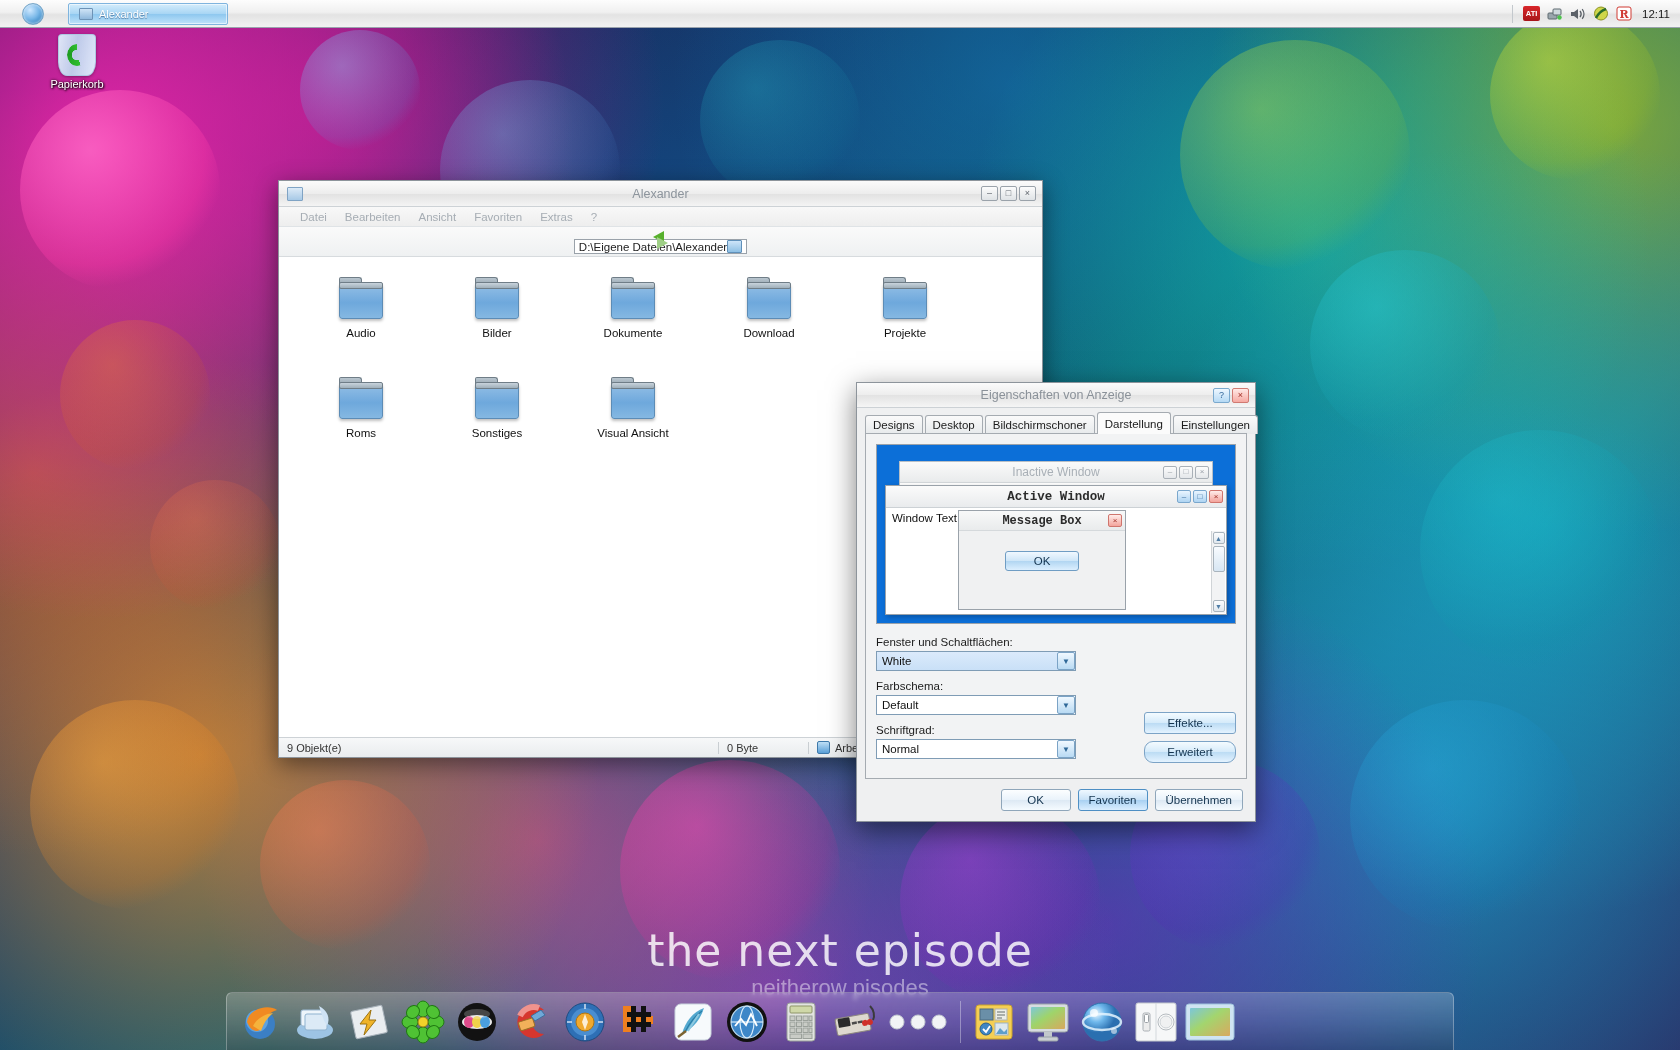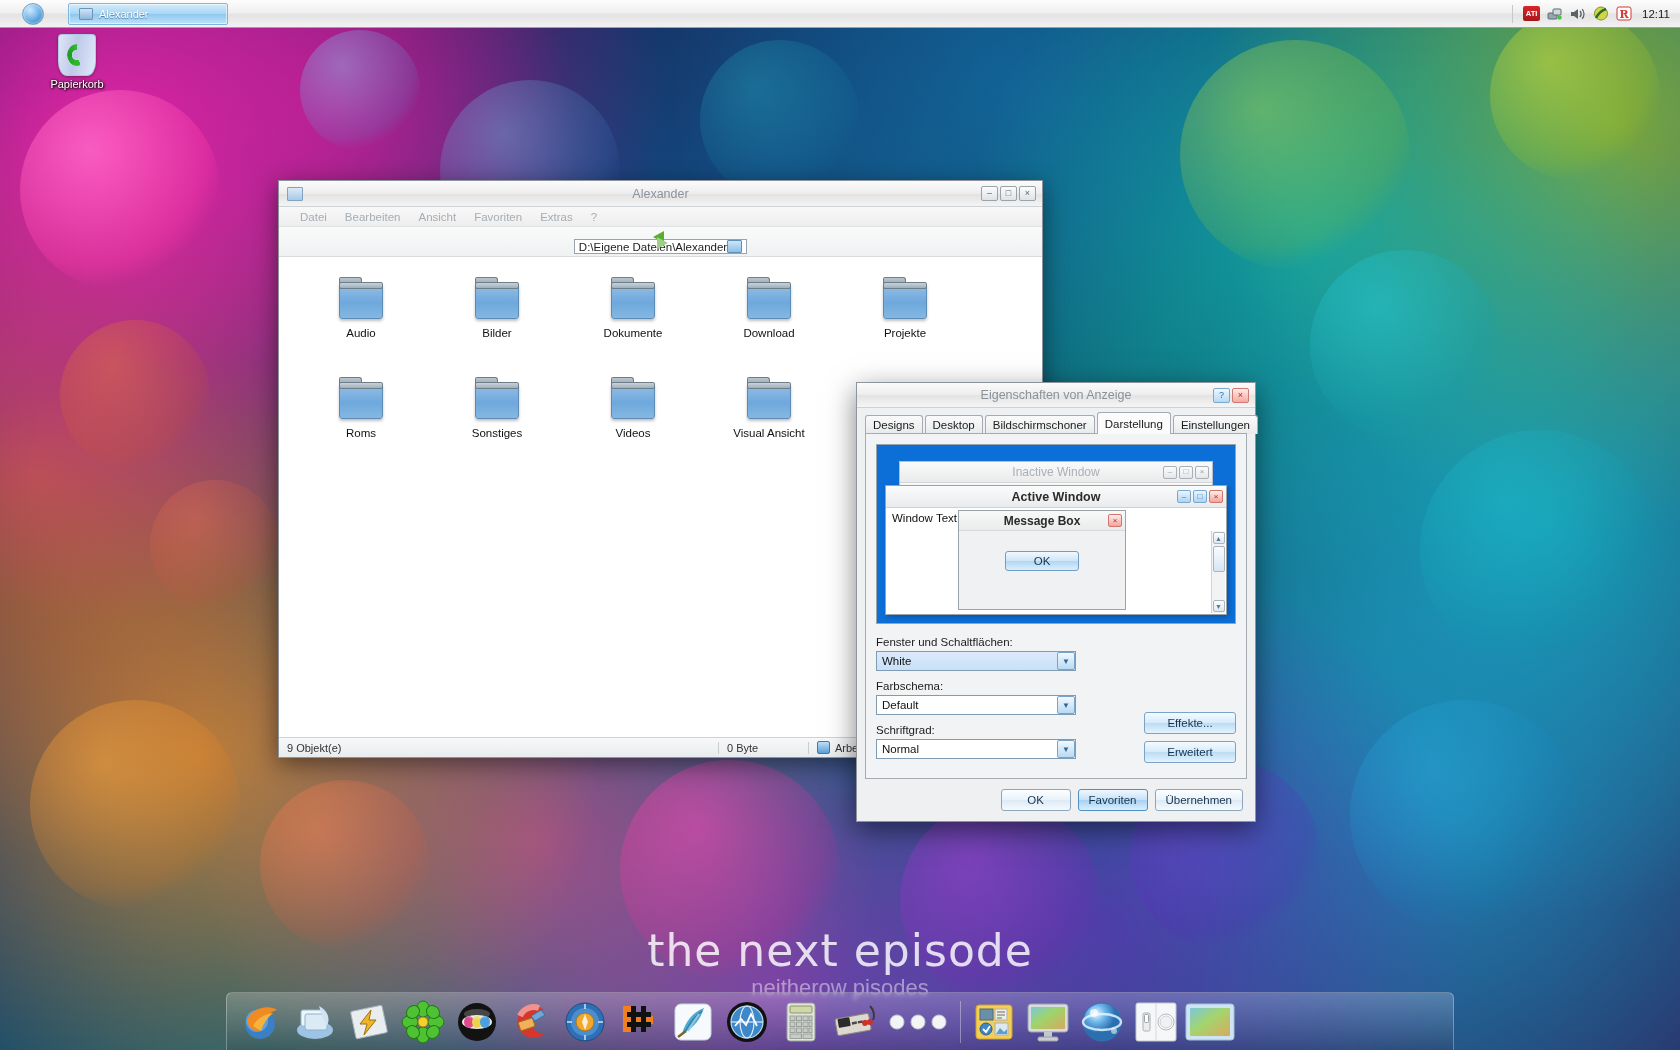--- a/index.html
+++ b/index.html
@@ -222,21 +222,21 @@
     font-size:8px;color:#9aa1a8; line-height:1;}
   #pv-active {
     position:absolute; left:8px; top:40px; right:8px; bottom:8px;
     background:#ffffff; border:1px solid #9aa2aa; box-shadow:2px 2px 5px rgba(0,0,0,.25);
     display:flex; flex-direction:column;
   }
   #pv-active .bar {
     height:22px; background:linear-gradient(180deg,#fbfbfb,#e9ebed);
     border-bottom:1px solid #ccd1d5; position:relative; display:flex; align-items:center;
   }
-  #pv-active .bar .t { position:absolute; left:0;right:0;text-align:center; font-size:12.5px; color:#2b2b2b; font-weight:bold;}
+  #pv-active .bar .t { position:absolute; left:0;right:0;text-align:center; font-size:12.5px; color:#2b2b2b; font-weight:bold;font-family:Liberation Mono, monospace;}
   .pvb.blue { background:linear-gradient(180deg,#eaf5ff,#aed4f2); border-color:#7aa7cd; color:#3a6d9e; }
   .pvb.red { background:linear-gradient(180deg,#ffece9,#f3a49c); border-color:#cf756d; color:#a02e25; }
   #pv-active .content { flex:1; display:flex; position:relative; }
   #pv-wintext { font-size:11.5px; color:#111; padding:4px 6px; }
   #pv-msg {
     position:absolute; left:72px; top:2px; width:168px; bottom:4px;
     background:#f0f1f2; border:1px solid #9aa2aa;
   }
   #pv-msg .bar { height:20px; position:relative; display:flex; align-items:center;
     background:linear-gradient(180deg,#f8f9f9,#e9ebec); border-bottom:1px solid #d5d9dc;}
@@ -272,21 +272,21 @@
     background:linear-gradient(180deg,#f0f8ff,#b9daf3);
     display:flex;align-items:center;justify-content:center; font-size:8px; color:#2f6898;
   }
   .sidebtn {
     position:absolute; right:0; width:92px; height:22px;
     border:1px solid #7ca3c6; border-radius:3px;
     background:linear-gradient(180deg,#f4fbff 0%,#d6ebfa 48%,#bcdcf4 52%,#e4f3ff 100%);
     display:flex;align-items:center;justify-content:center; font-size:11.5px; color:#14344f;
   }
   #btn-effekte { top:76px; }
-  #btn-erweitert { top:105px; }
+  #btn-erweitert { top:105px;border-radius:9px; }
   #dlg-footer {
     height:42px; display:flex; align-items:center; justify-content:flex-end; gap:7px; padding-right:12px;
   }
   .dbtn {
     min-width:70px; height:22px; padding:0 10px;
     border:1px solid #8fa6ba; border-radius:3px;
     background:linear-gradient(180deg,#fcfeff 0%,#eaf3fb 48%,#dde9f4 52%,#f5fbff 100%);
     display:flex;align-items:center;justify-content:center; font-size:11.5px; color:#14344f;
   }
   .dbtn.focus { border-color:#4e8fc4;
@@ -454,24 +454,20 @@
       <div class="fitem">
           <div class="folder"></div>
           <div class="fl">Roms</div>
         </div>
       <div class="fitem">
           <div class="folder"></div>
           <div class="fl">Sonstiges</div>
         </div>
       <div class="fitem">
           <div class="folder"></div>
-          <div class="fl">Videos</div>
-        </div>
-      <div class="fitem">
-          <div class="folder"></div>
           <div class="fl">Visual Ansicht</div>
         </div>
     </div>
   </div>
 
   <div id="exp-status">
     <div class="c1">9 Objekt(e)</div>
     <div class="c2">0 Byte</div>
     <div class="c3">
       <span class="pc"></span>

